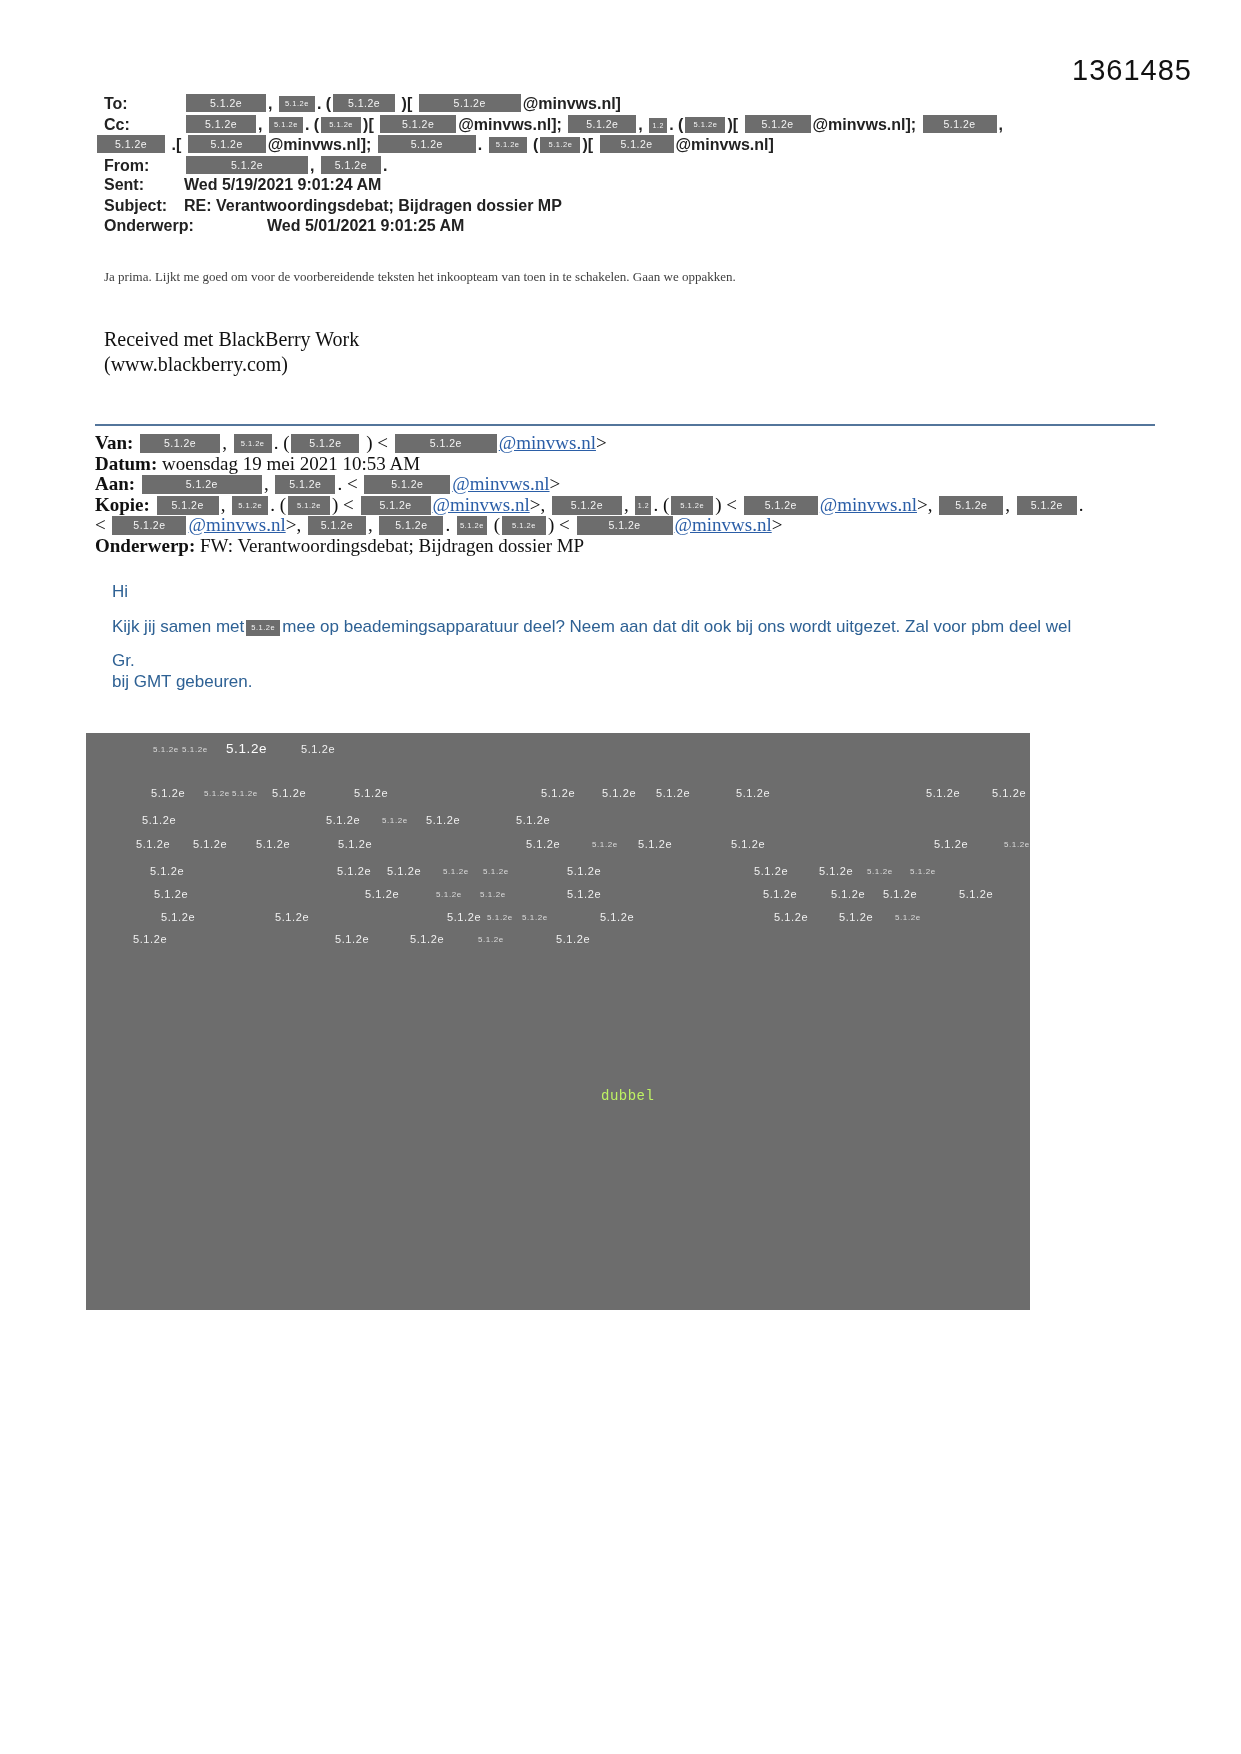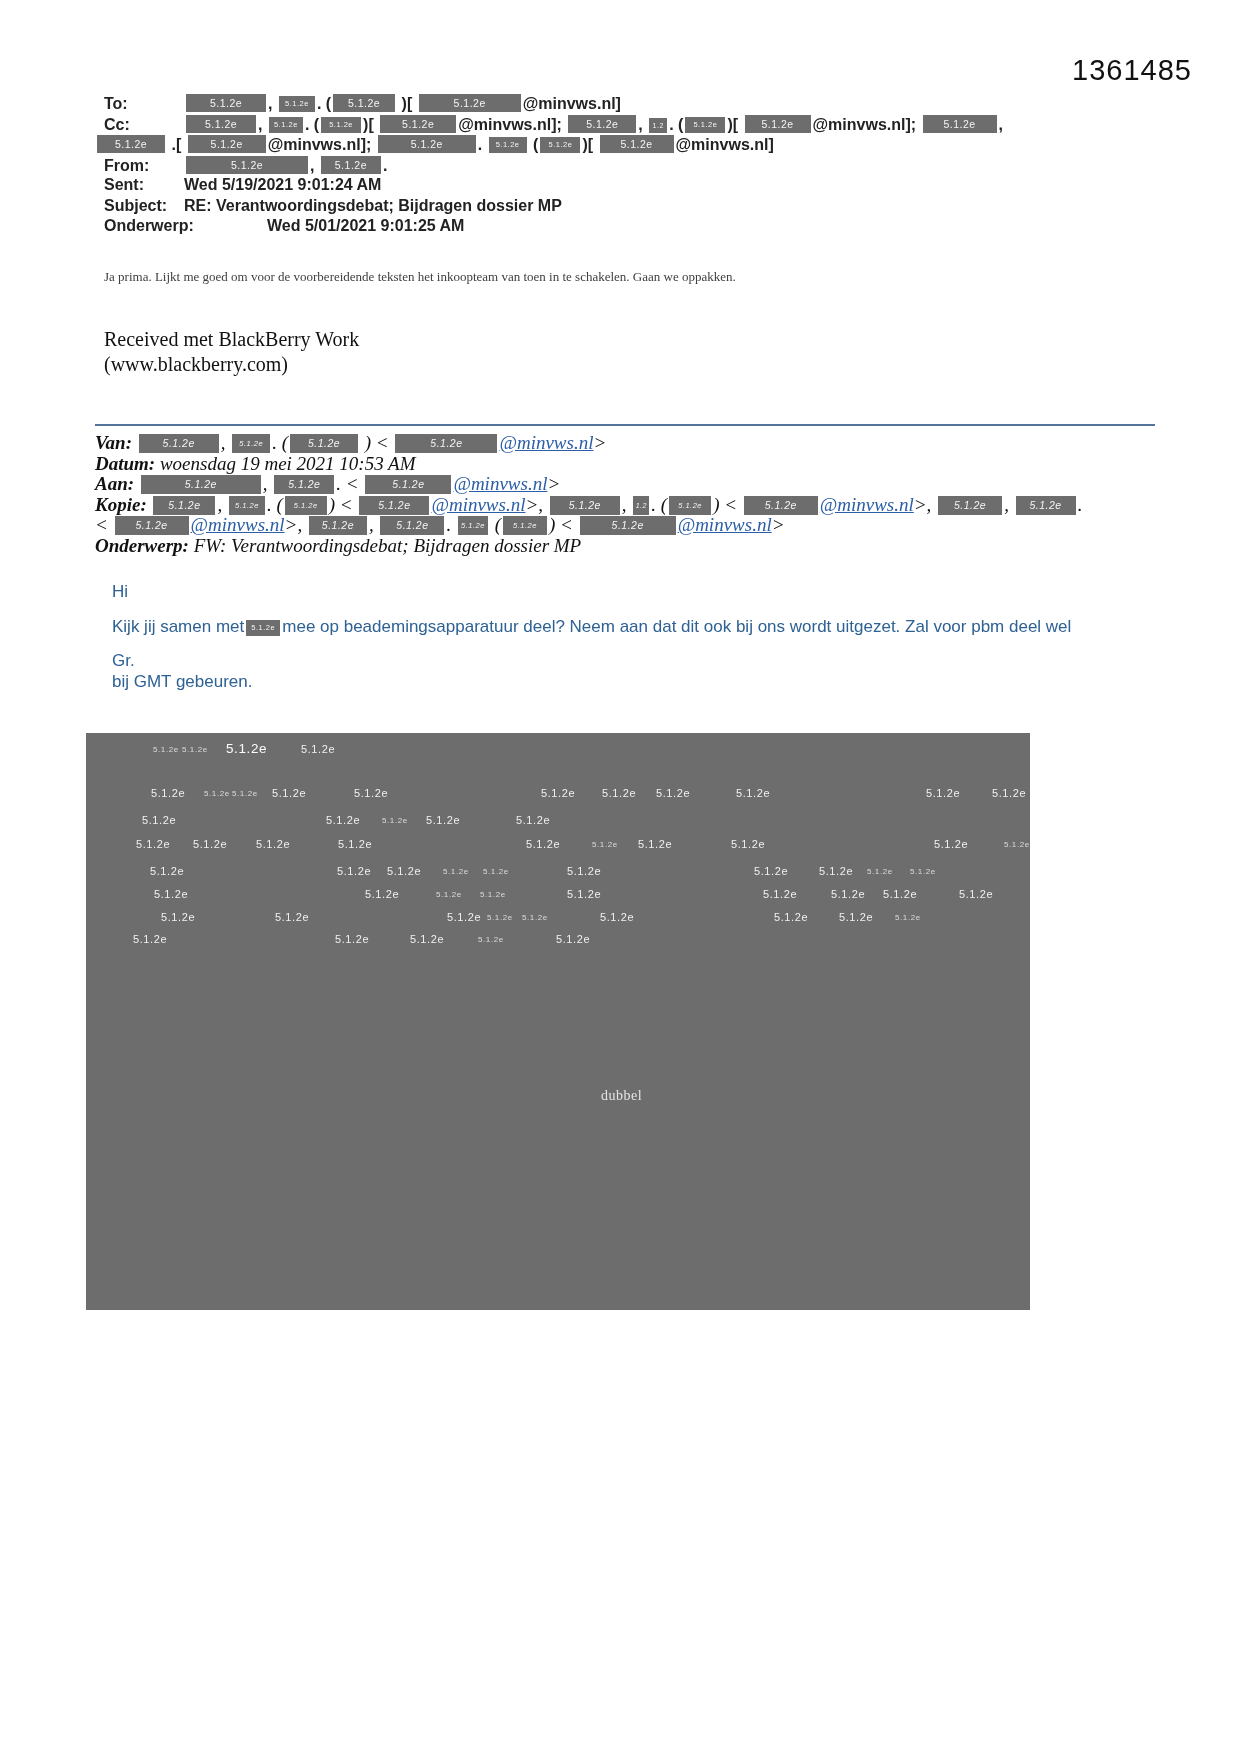--- a/index.html
+++ b/index.html
@@ -26,41 +26,41 @@
 
   
   .reply{position:absolute;left:104px;top:250px;font-family:"Liberation Serif",serif;font-size:13px;
          color:#404040;white-space:nowrap;margin-top:19px;}
   .bb-sig{position:absolute;left:104px;top:327px;font-family:"Liberation Serif",serif;font-size:20px;
           color:#111;line-height:25px;}
 
   
   .fwd{position:absolute;left:95px;top:424px;width:1060px;font-family:"Liberation Serif",serif;
        font-size:19px;color:#111;border-top:2px solid #53759b;padding-top:6px;}
-  .fwd .line{height:20.5px;white-space:nowrap;font-style:italic;}
+  .fwd .line{height:20.5px;white-space:nowrap;}
   .fwd .lbl{font-weight:bold;}
   .fwd .redact{height:19px;line-height:19px;}
   .lnk{color:#2b5ea7;text-decoration:underline;font-family:inherit;}
 
   
   .msg{position:absolute;left:112px;top:582px;width:1020px;color:#2e6194;
        font-family:"Liberation Sans",sans-serif;font-size:17px;}
   .msg .line{white-space:nowrap;}
   .msg .hi{margin-bottom:14px;}
   .msg .para{line-height:22px;}
   .msg .gr{margin-top:13px;}
 
   
   .block{position:absolute;left:86px;top:733px;width:944px;height:577px;background:#6d6d6d;}
   .bl{position:absolute;color:#f0f0f0;font-family:"Liberation Sans",sans-serif;white-space:nowrap;letter-spacing:.6px;}
   .bl.s{font-size:8px;color:#dcdcdc;}
   .bl.m{font-size:11px;}
   .bl.l{font-size:13.5px;color:#fdfdfd;}
-  .dubbel{position:absolute;left:515px;top:355px;color:#e5e5e5;font-size:14px;
-          font-family:Liberation Serif, serif;letter-spacing:.5px;}
+  .dubbel{position:absolute;left:515px;top:355px;color:#bef264;font-size:14px;
+          font-family:Liberation Mono, monospace;letter-spacing:.5px;}
 </style>
 </head>
 <body>
 
 <div class="page">
 
   <div class="doc-number">1361485</div>
 
   <div class="hdr">
       <div class="line"><span class="lbl">To:</span><span class="redact" style="width: 80px;">5.1.2e</span><span>, </span><span class="redact sm" style="width: 36px;">5.1.2e</span><span>. (</span><span class="redact" style="width: 62px;">5.1.2e</span><span> )[ </span><span class="redact" style="width: 102px;">5.1.2e</span><span>@minvws.nl]</span></div>

